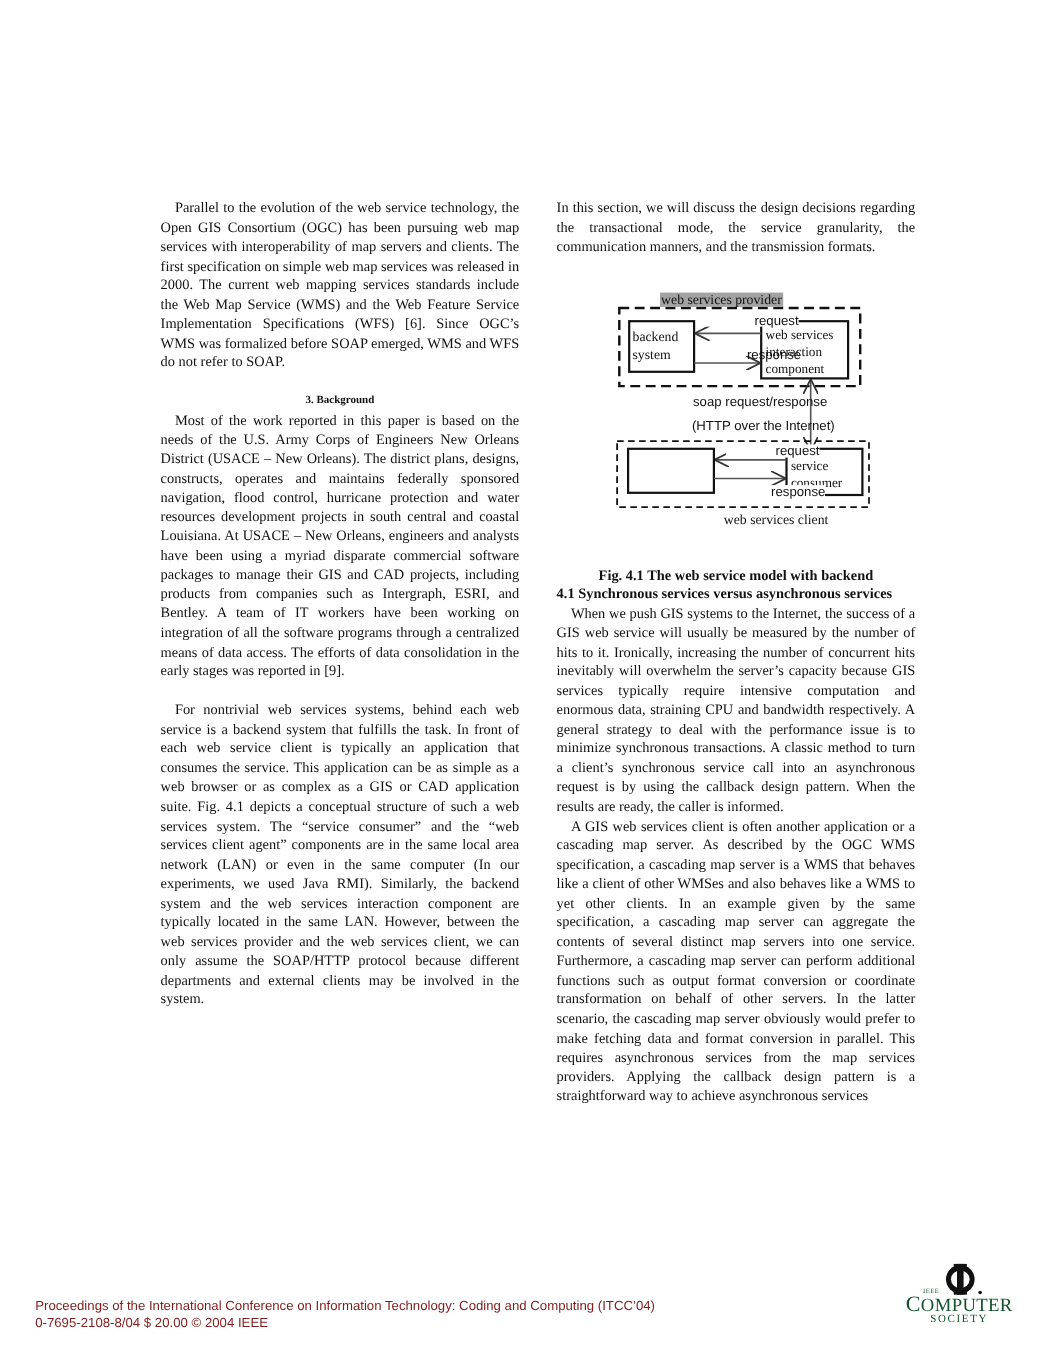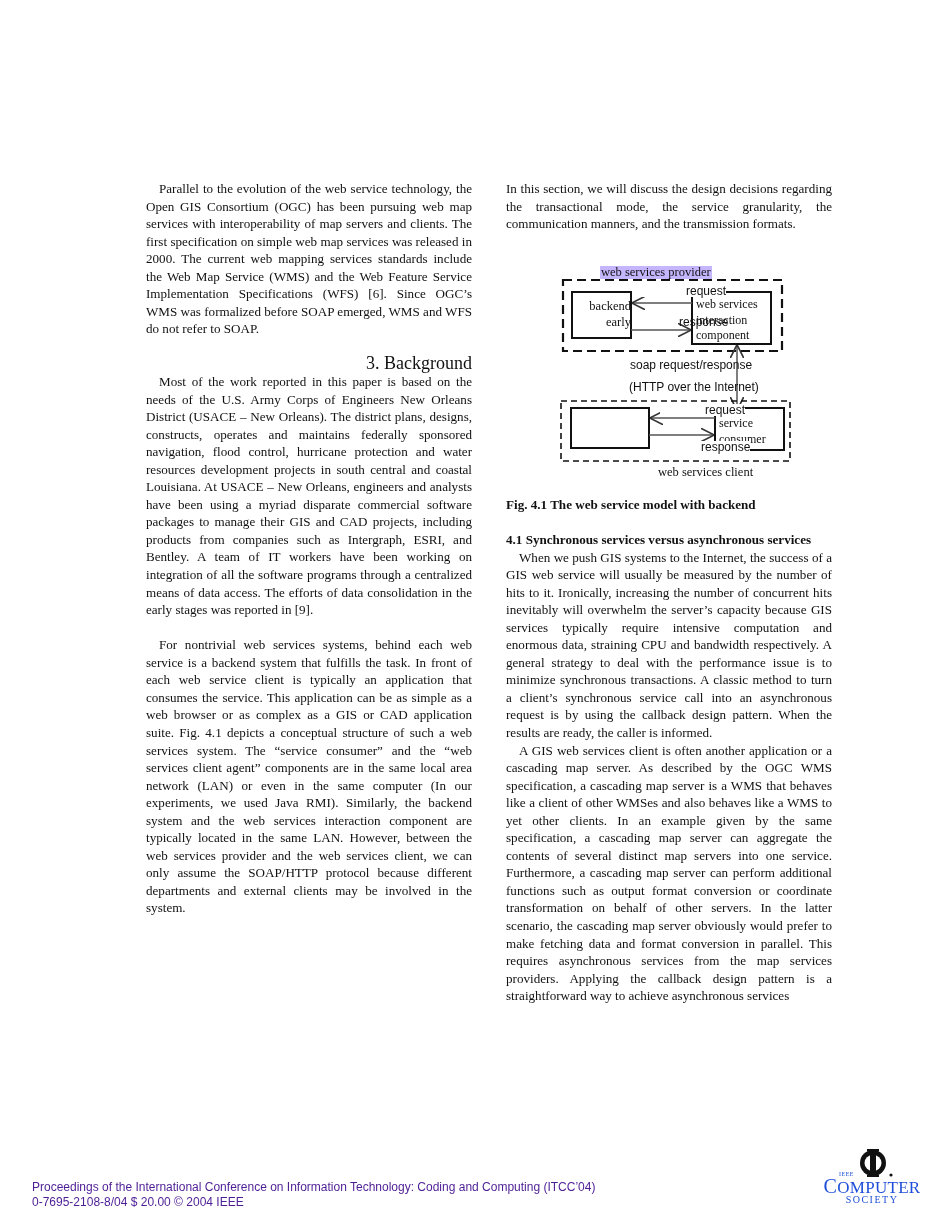--- a/index.html
+++ b/index.html
@@ -24,25 +24,25 @@
       text-align: justify;
     }
     .col-left { left: 146px; }
     .col-right { left: 506px; }
     .col p {
       margin: 0;
       text-indent: 0;
     }
     .col p.indent { text-indent: 13px; }
     .col h2 {
-      font-size: 18px;
-      font-weight: normal;
+      font-size: 10px;
+      font-weight: bold;
       margin: 0;
       line-height: 17.55px;
-      text-align: right;
+      text-align: center;
     }
     .col .gap { height: 17.55px; }
     .col h3 {
       font-size: 13.1px;
       font-weight: bold;
       margin: 0;
       line-height: 17.55px;
       text-align: justify;
       text-align-last: left;
     }
@@ -74,46 +74,47 @@
       position: absolute;
       font-family: "Liberation Serif", serif;
       font-size: 12.5px;
       line-height: 16px;
       overflow: hidden;
       text-align: left;
     }
     .fig-caption {
       position: absolute;
       left: 506px;
-      top: 497px;
+      top: 515px;
       width: 326px;
+      text-align: center;
       font-weight: bold;
       font-size: 13.1px;
       font-family: "Liberation Serif", serif;
     }
 
     
     .footer {
       position: absolute;
       left: 32px;
       top: 1180px;
       font-family: "Liberation Sans", sans-serif;
       font-size: 12px;
       line-height: 14.5px;
-      color: #4c1d95;
+      color: #7f1d1d;
     }
     .logo {
       position: absolute;
       left: 822px;
       top: 1148px;
       width: 100px;
       height: 62px;
       text-align: center;
       font-family: "Liberation Serif", serif;
-      color: #1d4ed8;
+      color: #14532d;
     }
     .logo .ieee {
       position: absolute;
       left: 17px;
       top: 23px;
       font-size: 6px;
       letter-spacing: 0.5px;
     }
     .logo .computer {
       position: absolute;
@@ -175,25 +176,25 @@
 
     <rect x="16" y="145" width="78" height="40" fill="#fff" stroke="#111" stroke-width="2"></rect>
 
     <rect x="160" y="145" width="69" height="42" fill="#fff" stroke="#111" stroke-width="2"></rect>
 
     <line x1="160" y1="155" x2="96" y2="155" stroke="#555" stroke-width="1.5" marker-end="url(#openArrow)"></line>
 
     <line x1="94" y1="172" x2="158" y2="172" stroke="#555" stroke-width="1.5" marker-end="url(#openArrow)"></line>
   </svg>
 
-  <span class="fig-text fig-serif" style="left:45px; top:3px; background:#c4b5fd; padding:0 1px;">web services provider</span>
-
-  <div class="box-label" style="left:20px; top:35px; width:56px; height:40px;text-align:right;">
+  <span class="fig-text fig-serif" style="left:45px; top:3px; background:#a3a3a3; padding:0 1px;">web services provider</span>
+
+  <div class="box-label" style="left:20px; top:35px; width:56px; height:40px;">
     <div>backend</div>
-    <div>early</div>
+    <div>system</div>
   </div>
 
   <div class="box-label" style="left:141px; top:34px; width:74px; height:45px; font-size:12px; line-height:15.5px;">
     <div>web services</div>
     <div>interaction</div>
     <div>component</div>
   </div>
 
   <span class="fig-text fig-sans" style="left:86px; top:22px; background:#fff;">request</span>
   <span class="fig-text fig-sans" style="left:79px; top:53px;">response</span>

